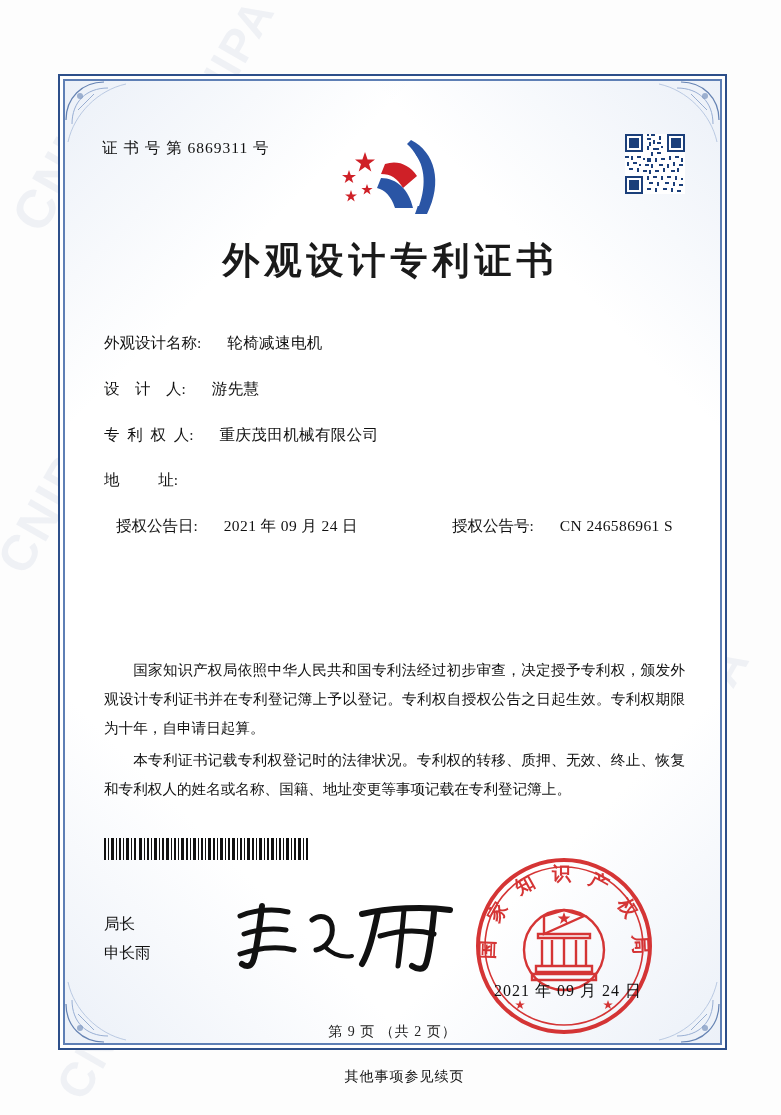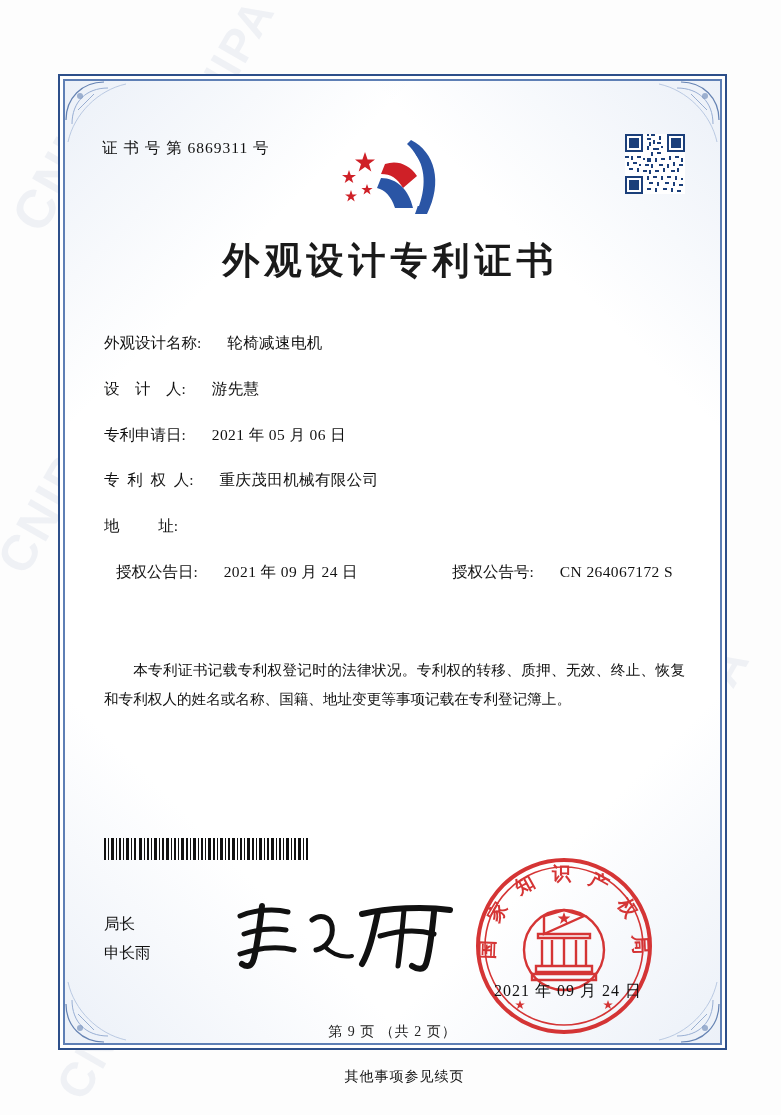--- a/index.html
+++ b/index.html
@@ -372,40 +372,37 @@
       <div class="fields">
         <div class="row">
           <span class="lbl">外观设计名称:</span>
           <span class="val">轮椅减速电机</span>
         </div>
         <div class="row">
           <span class="lbl">设    计    人:</span>
           <span class="val">游先慧</span>
         </div>
         <div class="row">
-          <span class="lbl">专利申请日:</span>
-          <span class="val">2021 年 05 月 06 日</span>
-        </div>
-        <div class="row">
           <span class="lbl">专  利  权  人:</span>
           <span class="val">重庆茂田机械有限公司</span>
         </div>
         <div class="row">
           <span class="lbl">地          址:</span>
         </div>
         <div class="row two-col">
           <span class="lbl">授权公告日:</span>
           <span class="val">2021 年 09 月 24 日</span>
           <span class="gap"></span>
           <span class="lbl">授权公告号:</span>
-          <span class="val">CN 264067172 S</span>
+          <span class="val">CN 246586961 S</span>
         </div>
       </div>
 
       <div class="paras">
+        <p>国家知识产权局依照中华人民共和国专利法经过初步审查，决定授予专利权，颁发外观设计专利证书并在专利登记簿上予以登记。专利权自授权公告之日起生效。专利权期限为十年，自申请日起算。</p>
         <p>本专利证书记载专利权登记时的法律状况。专利权的转移、质押、无效、终止、恢复和专利权人的姓名或名称、国籍、地址变更等事项记载在专利登记簿上。</p>
       </div>
 
       <div class="barcode">
         <svg width="205" height="22" viewBox="0 0 205 22" shape-rendering="crispEdges">
           <g fill="#111">
             <rect x="0" y="0" width="2" height="22"></rect>
               <rect x="4" y="0" width="1" height="22"></rect>
             <rect x="7" y="0" width="3" height="22"></rect>
               <rect x="12" y="0" width="1" height="22"></rect>

